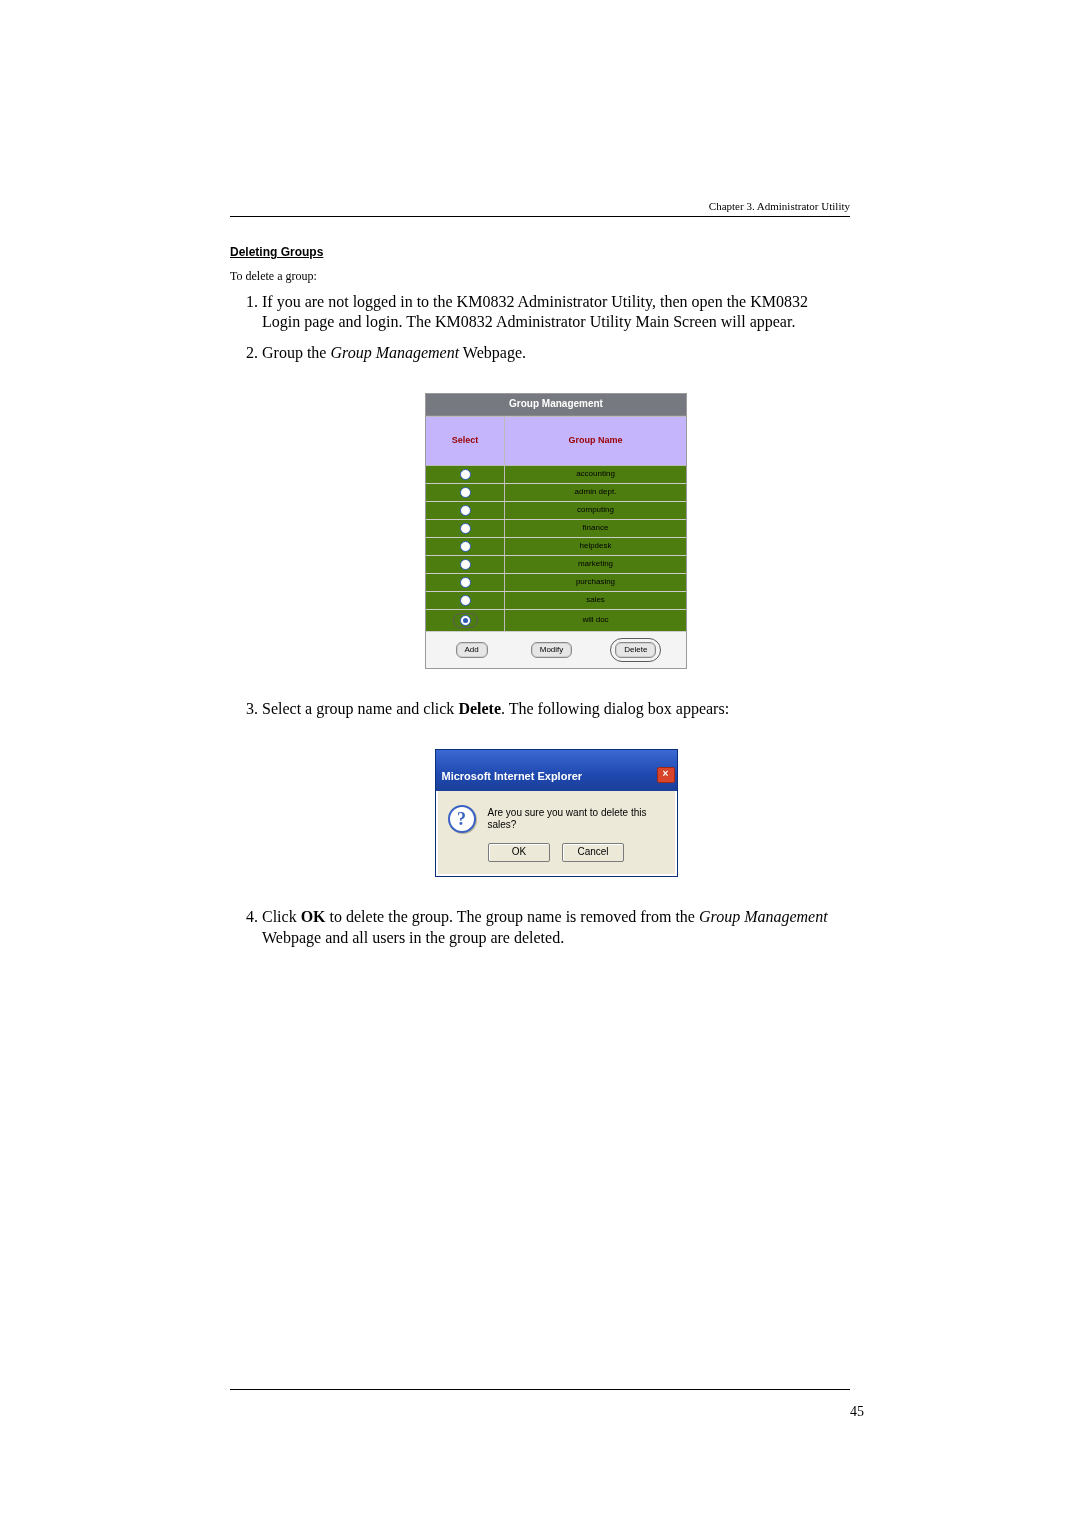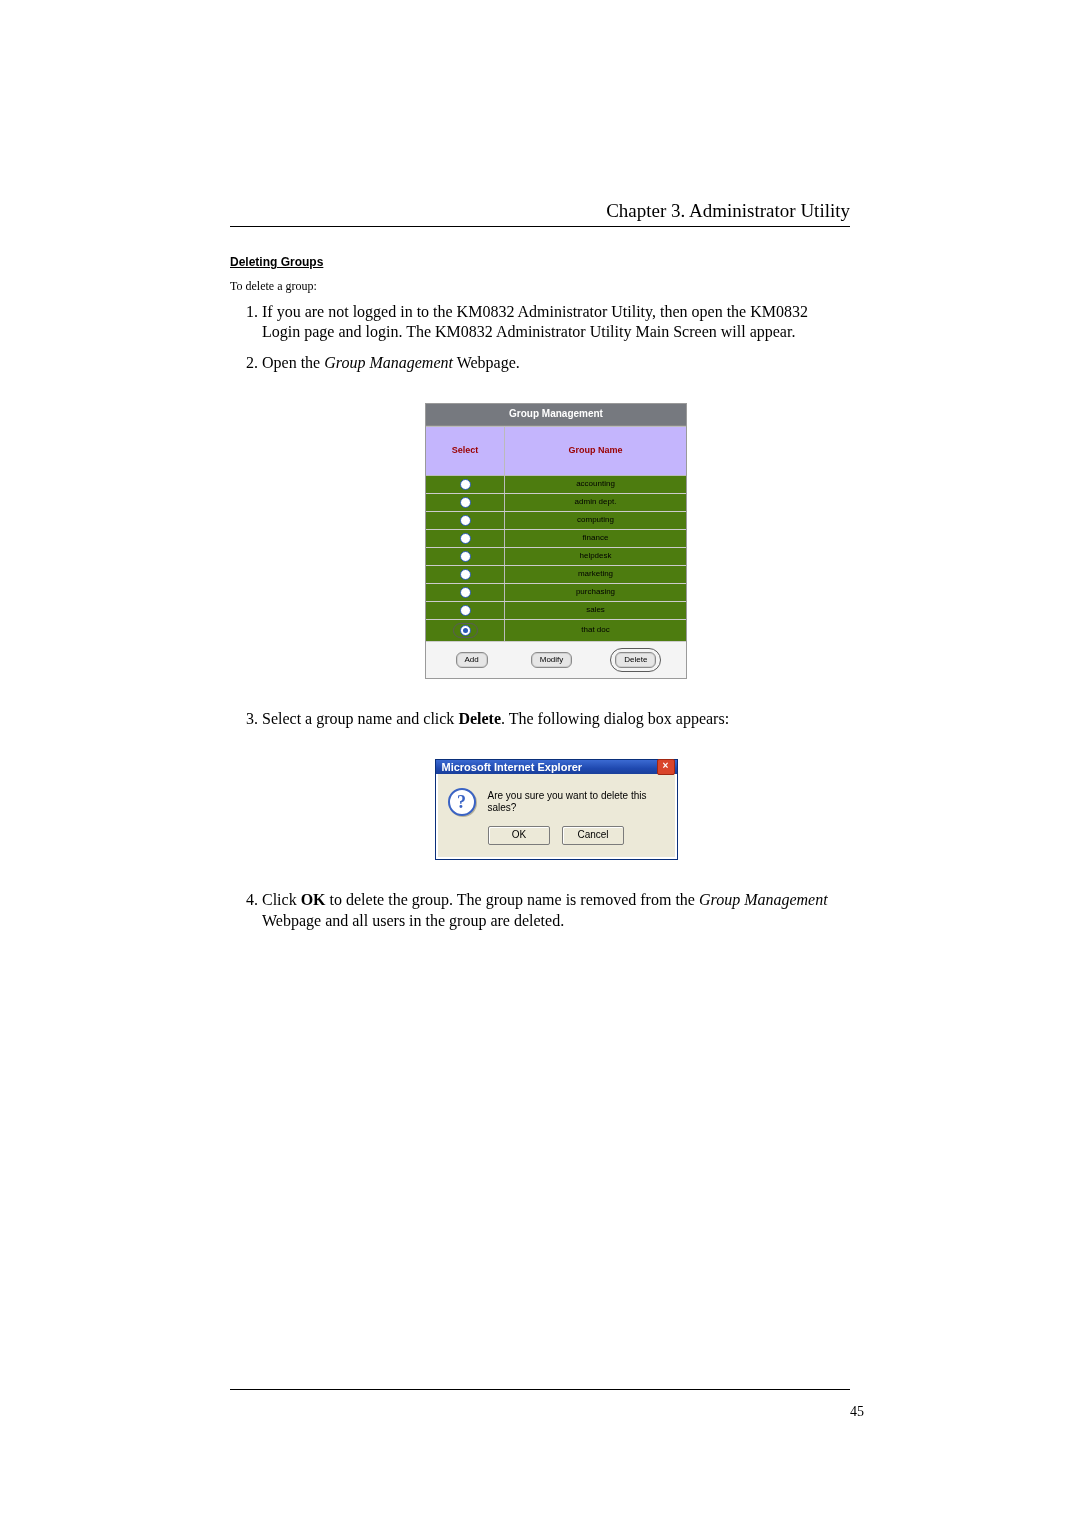--- a/index.html
+++ b/index.html
@@ -11,21 +11,21 @@
   }
   .page {
     width: 1080px;
     height: 1528px;
     position: relative;
     box-sizing: border-box;
     padding: 200px 230px 0 230px;
   }
   .chapter-line {
     text-align: right;
-    font-size: 19px;
+    font-size: 11px;
     margin-bottom: 4px;
   }
   .top-rule {
     border: none;
     border-top: 1px solid #000;
     margin: 0 0 28px 0;
   }
   .section-heading {
     font-family: Arial, Helvetica, sans-serif;
     font-weight: bold;
@@ -162,24 +162,24 @@
     margin: 30px auto 30px auto;
     width: 243px;
   }
   .dlg-window {
     border: 1px solid #0a2f7a;
     background: #ece9d8;
     box-shadow: 0 0 0 2px #fff inset;
   }
   .dlg-titlebar {
     display: flex;
-    align-items: center;
+    align-items: flex-end;
     justify-content: space-between;
-    height: 14px;
-    padding: 0 2px 0 6px;
+    height: 33px;
+    padding: 0 2px 8px 6px;
     background: linear-gradient(#3b6ad2, #1f49b0 60%, #1a3f9a);
     color: #fff;
     font-family: "Tahoma", Arial, sans-serif;
     font-size: 11px;
     font-weight: bold;
   }
   .dlg-close {
     width: 16px; height: 14px;
     background: #d9452b;
     border: 1px solid #a02713;
@@ -255,21 +255,21 @@
   <hr class="top-rule">
 
   <h3 class="section-heading">Deleting Groups</h3>
 
 
   <p class="intro-line">To delete a group:</p>
 
   <ol class="steps">
     <li>If you are not logged in to the KM0832 Administrator Utility, then open the KM0832 Login page and login. The KM0832 Administrator Utility Main Screen will appear.</li>
     <li>
-      <span>Open the </span><span class="italic">Group Management</span><span> Webpage.</span>
+      <span>Group the </span><span class="italic">Group Management</span><span> Webpage.</span>
 
       <div class="gm-figure">
         <div class="gm-outer">
           <div class="gm-titlebar">Group Management</div>
           <table class="gm-table">
             <tbody>
                 <tr>
               <th class="col-select">Select</th>
               <th>Group Name</th>
             </tr>
@@ -300,21 +300,21 @@
             <tr>
                   <td class="col-select"><span class="radio-o"></span></td>
                   <td>purchasing</td>
                 </tr>
             <tr>
                   <td class="col-select"><span class="radio-o"></span></td>
                   <td>sales</td>
                 </tr>
             <tr>
                   <td class="col-select"><span class="radio-sel-wrap"><span class="radio-sel"></span></span></td>
-                  <td>that doc</td>
+                  <td>will doc</td>
                 </tr>
           </tbody>
             </table>
           <div class="gm-buttons">
             <span class="gm-btn">Add</span>
             <span class="gm-btn">Modify</span>
             <span class="gm-btn delete-circled">Delete</span>
           </div>
         </div>
       </div>

